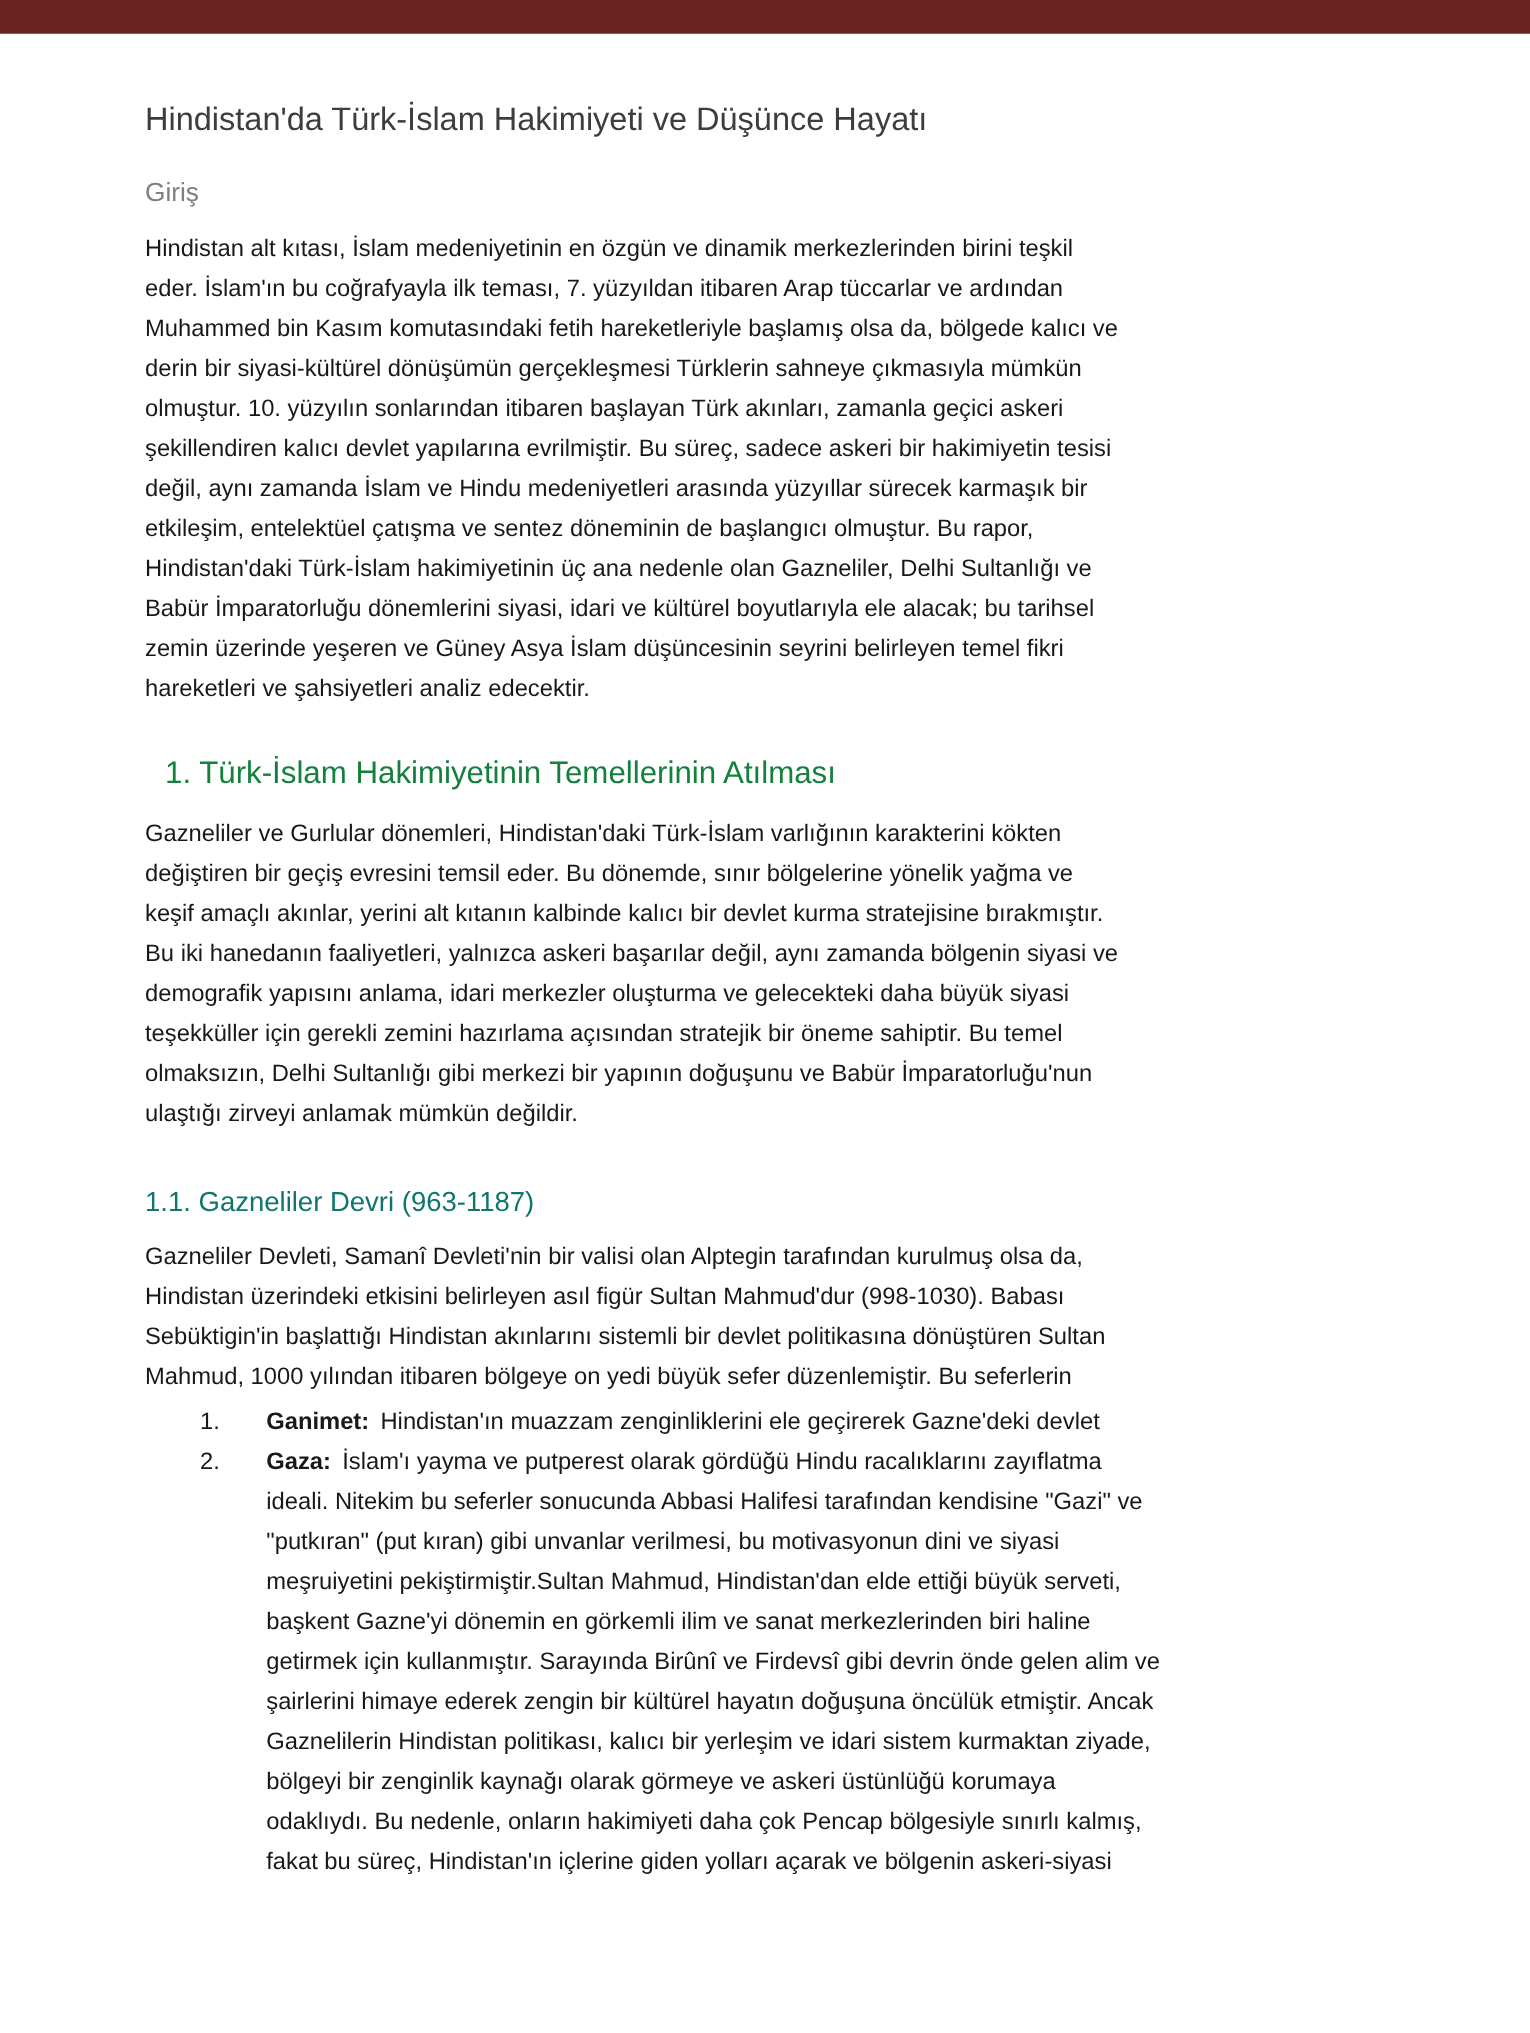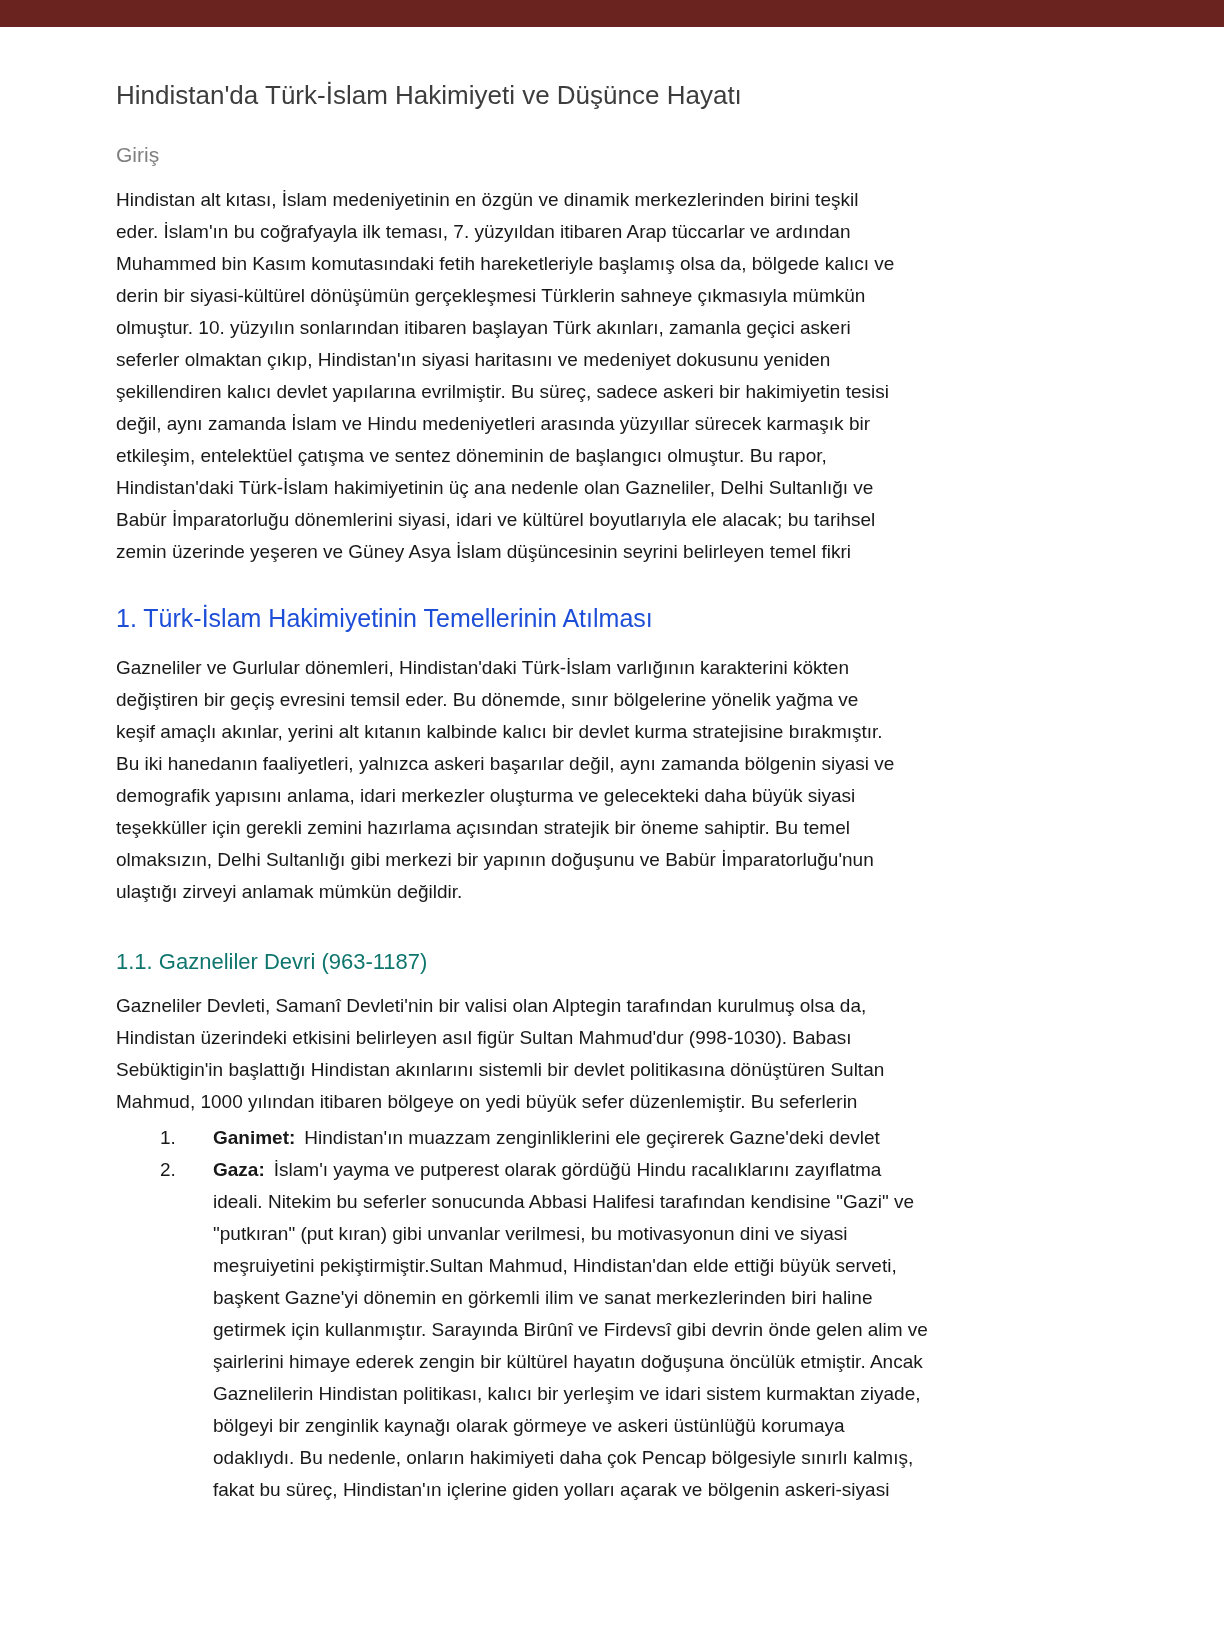--- a/index.html
+++ b/index.html
@@ -27,25 +27,25 @@
     letter-spacing: 0;
   }
   .h-intro {
     margin: 28px 0 0 0;
     font-size: 21px;
     line-height: 26px;
     font-weight: 400;
     color: #7f7f7f;
   }
   h2.sec {
-    margin: 34px 0 0 0;
+    margin: 34px 0 0 16px;
     font-size: 25px;
     line-height: 32px;
     font-weight: 400;
-    color: #1d4ed8;
+    color: #15803d;
   }
   h3.subsec {
     margin: 40px 0 0 0;
     font-size: 22px;
     line-height: 28px;
     font-weight: 400;
     color: #0f766e;
   }
   .para { margin: 16px 0 0 0; }
   .para.p2 { margin-top: 18px; }
@@ -70,27 +70,27 @@
   <h1 class="doc-title">Hindistan'da Türk-İslam Hakimiyeti ve Düşünce Hayatı</h1>
 
   <div class="h-intro">Giriş</div>
 
   <div class="para p1">
       <div class="line">Hindistan alt kıtası, İslam medeniyetinin en özgün ve dinamik merkezlerinden birini teşkil</div>
       <div class="line">eder. İslam'ın bu coğrafyayla ilk teması, 7. yüzyıldan itibaren Arap tüccarlar ve ardından</div>
       <div class="line">Muhammed bin Kasım komutasındaki fetih hareketleriyle başlamış olsa da, bölgede kalıcı ve</div>
       <div class="line">derin bir siyasi-kültürel dönüşümün gerçekleşmesi Türklerin sahneye çıkmasıyla mümkün</div>
       <div class="line">olmuştur. 10. yüzyılın sonlarından itibaren başlayan Türk akınları, zamanla geçici askeri</div>
-      <div class="line">seferler olmaktan çıkıp, Hindistan'ın siyasi haritasını ve medeniyet dokusunu yeniden</div>
       <div class="line">şekillendiren kalıcı devlet yapılarına evrilmiştir. Bu süreç, sadece askeri bir hakimiyetin tesisi</div>
       <div class="line">değil, aynı zamanda İslam ve Hindu medeniyetleri arasında yüzyıllar sürecek karmaşık bir</div>
       <div class="line">etkileşim, entelektüel çatışma ve sentez döneminin de başlangıcı olmuştur. Bu rapor,</div>
       <div class="line">Hindistan'daki Türk-İslam hakimiyetinin üç ana nedenle olan Gazneliler, Delhi Sultanlığı ve</div>
       <div class="line">Babür İmparatorluğu dönemlerini siyasi, idari ve kültürel boyutlarıyla ele alacak; bu tarihsel</div>
       <div class="line">zemin üzerinde yeşeren ve Güney Asya İslam düşüncesinin seyrini belirleyen temel fikri</div>
+      <div class="line">hareketleri ve şahsiyetleri analiz edecektir.</div>
     </div>
 
   <h2 class="sec">1. Türk-İslam Hakimiyetinin Temellerinin Atılması</h2>
 
   <div class="para p2">
       <div class="line">Gazneliler ve Gurlular dönemleri, Hindistan'daki Türk-İslam varlığının karakterini kökten</div>
       <div class="line">değiştiren bir geçiş evresini temsil eder. Bu dönemde, sınır bölgelerine yönelik yağma ve</div>
       <div class="line">keşif amaçlı akınlar, yerini alt kıtanın kalbinde kalıcı bir devlet kurma stratejisine bırakmıştır.</div>
       <div class="line">Bu iki hanedanın faaliyetleri, yalnızca askeri başarılar değil, aynı zamanda bölgenin siyasi ve</div>
       <div class="line">demografik yapısını anlama, idari merkezler oluşturma ve gelecekteki daha büyük siyasi</div>

